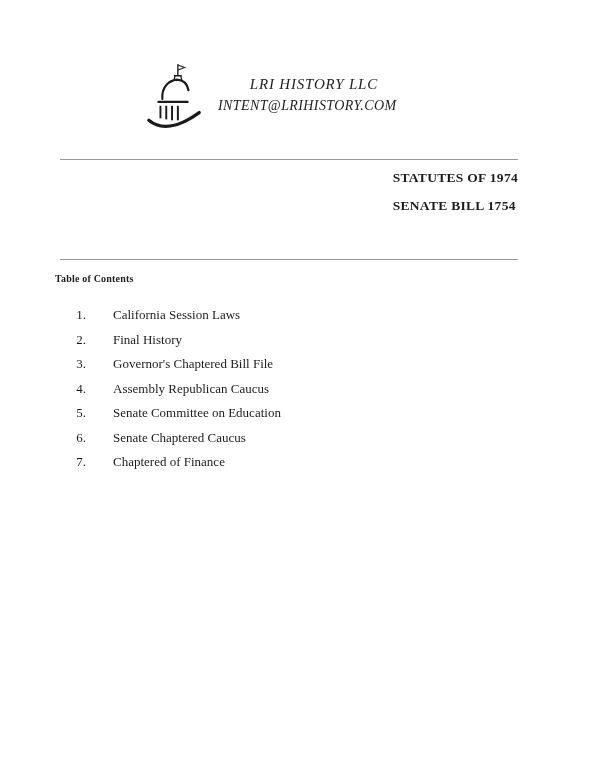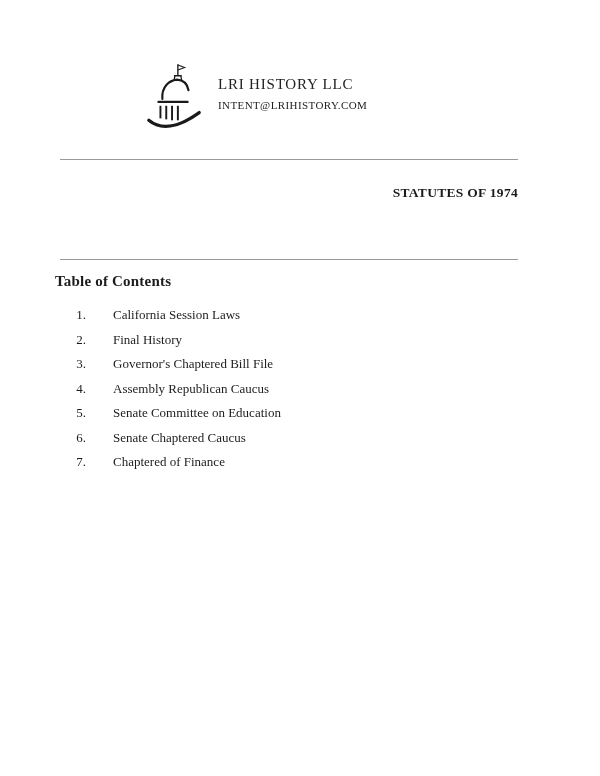--- a/index.html
+++ b/index.html
@@ -20,69 +20,70 @@
     left: 143px;
     top: 62px;
     width: 62px;
     height: 74px;
   }
   .company-block {
     position: absolute;
     left: 218px;
     top: 76px;
     width: 160px;
-    text-align: left;
+    text-align: right;
+    font-style: italic;
   }
   .company-name {
     font-size: 15px;
     letter-spacing: 0.8px;
     color: #222;
     margin-bottom: 6px;
     white-space: nowrap;
   }
   .company-contact {
-    font-size: 11px;
+    font-size: 14px;
     letter-spacing: 0.4px;
     color: #222;
     line-height: 13px;
     white-space: nowrap;
   }
 
   .rule {
     position: absolute;
     left: 60px;
     width: 458px;
     border-top: 1px solid #9a9a9a;
     height: 0;
   }
   .rule-1 { top: 159px; }
   .rule-2 { top: 259px; }
 
   
   .ref-block {
     position: absolute;
-    top: 179px;
+    top: 164px;
     right: 82px;
     text-align: left;
   }
   .ref-line {
     font-weight: bold;
     font-size: 13.5px;
     line-height: 28px;
     letter-spacing: 0.3px;
     white-space: pre;
   }
 
   
   .toc-title {
     position: absolute;
     left: 55px;
     top: 273px;
     font-weight: bold;
-    font-size: 15px;
+    font-size: 10px;
     letter-spacing: 0.2px;
   }
   .toc-list {
     position: absolute;
     left: 70px;
     top: 307px;
     width: 420px;
   }
   .toc-item {
     font-size: 13px;
@@ -127,20 +128,21 @@
 
   <div class="company-block">
     <div class="company-name">LRI HISTORY LLC</div>
     <div class="company-contact">INTENT@LRIHISTORY.COM</div>
   </div>
 
   <div class="rule rule-1"></div>
 
   <div class="ref-block">
     <div class="ref-line">STATUTES OF 1974</div>
+    <div class="ref-line">SENATE BILL 1754</div>
   </div>
 
   <div class="rule rule-2"></div>
 
   <div class="toc-title">Table of Contents</div>
 
   <div class="toc-list">
     <div class="toc-item">
       <span class="toc-num">1.</span>
       <span class="toc-label">California Session Laws</span>

